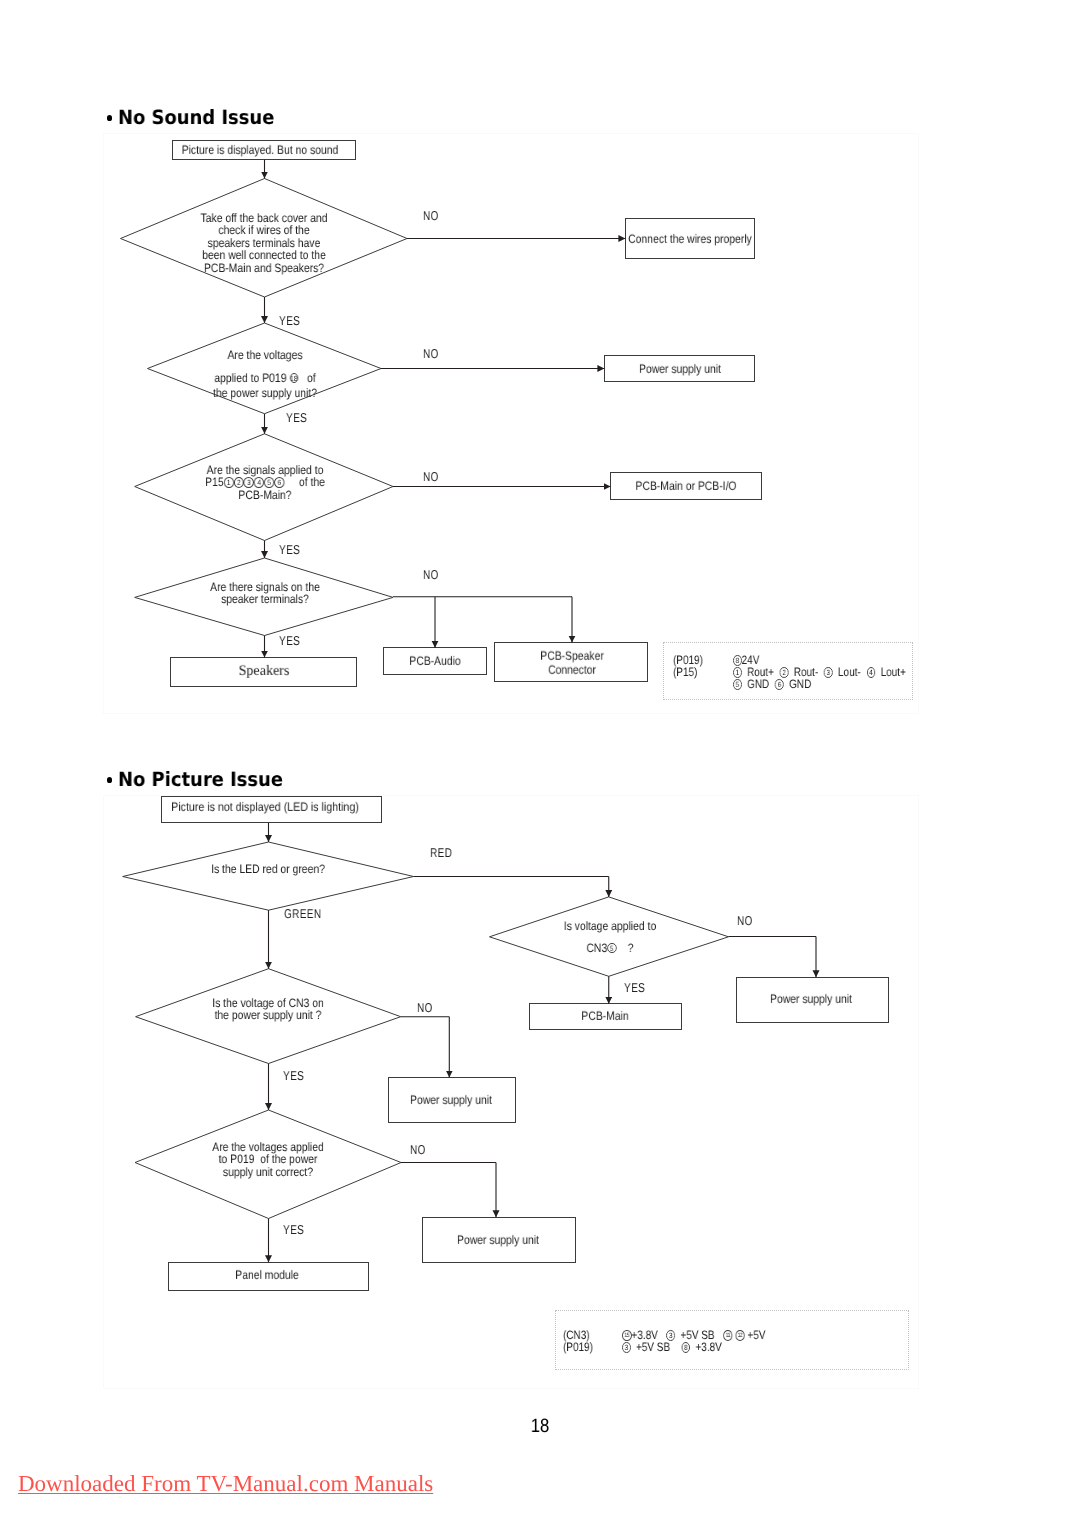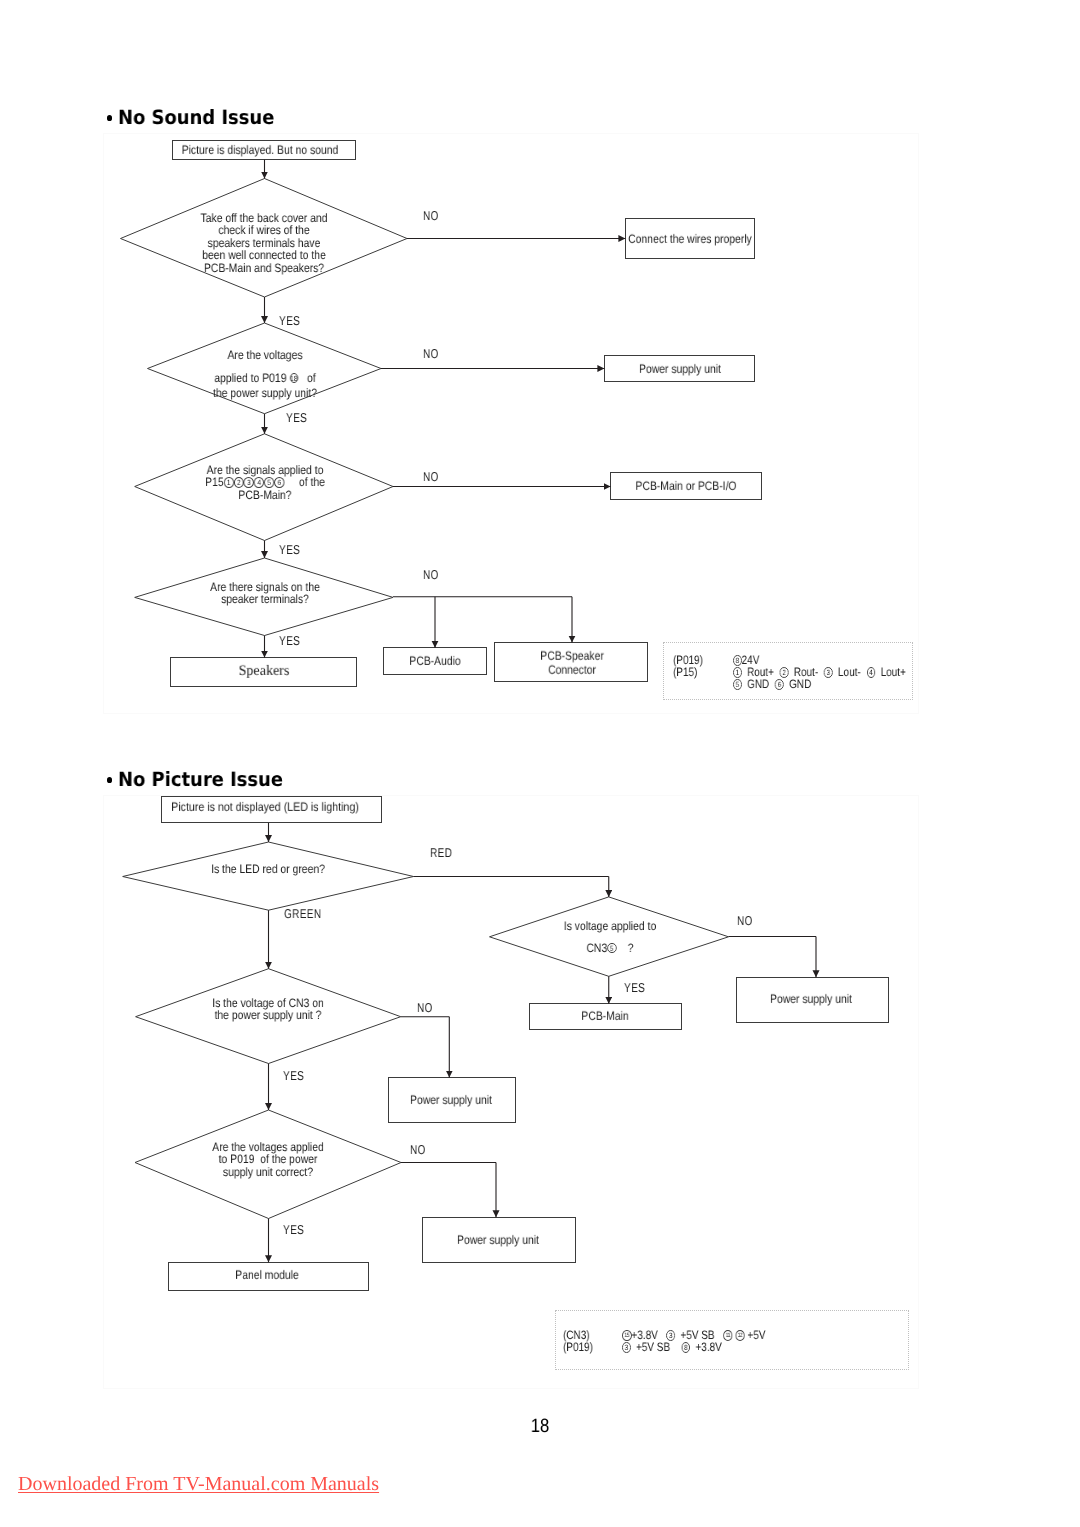--- a/index.html
+++ b/index.html
@@ -20,21 +20,21 @@
   
   .dmtxt{text-align:center;line-height:12.4px;transform-origin:50% 0;
          transform:translateX(-50%) scaleX(0.853);}
   .dmtxt > div{line-height:12.4px;}
   .yn{font-size:12.8px;line-height:13px;transform-origin:0 0;transform:scaleX(0.79);letter-spacing:.35px;}
   .legrow{transform-origin:0 50%;transform:scaleX(0.817);line-height:14.5px;}
   .legend{position:absolute;border:1px dotted #c0c0c0;box-sizing:border-box;}
   .pagenum{position:absolute;text-align:center;font-size:19.4px;line-height:19.4px;color:#000;
            transform-origin:50% 0;transform:translateX(-50%) scaleX(0.855);}
   .footer-link{position:absolute;font-family:"Liberation Serif","DejaVu Serif",serif;
-               font-size:20px;line-height:18.3px;color:#fd514a;text-decoration:underline;
+               font-size:23px;line-height:18.3px;color:#fd514a;text-decoration:underline;
                text-underline-offset:2.2px;text-decoration-thickness:1.2px;white-space:nowrap;}
   
   .cn{display:inline-block;width:10.6px;height:10.6px;line-height:9.8px;border:1px solid #3c3c3c;
       border-radius:50%;font-size:7.6px;text-align:center;vertical-align:-1.6px;
       box-sizing:border-box;letter-spacing:0;font-family:"Liberation Sans",sans-serif;
       overflow:hidden;}
   .legrow .cn{margin-left:7.2px;margin-right:3.2px;}
   .legrow .cn:first-child{margin-left:0;}
   .cn.tight{margin-left:0;margin-right:0;}
   .cn.w2{width:11.6px;font-size:6.2px;letter-spacing:-.6px;}

